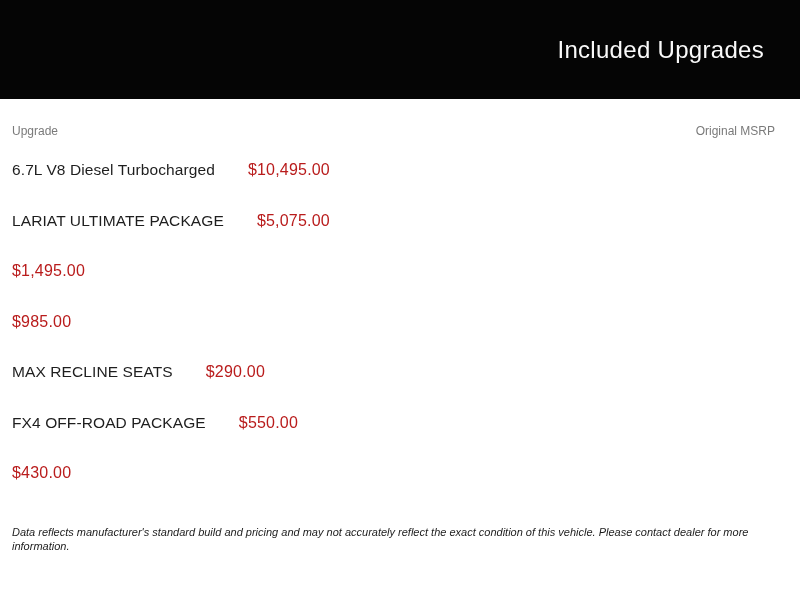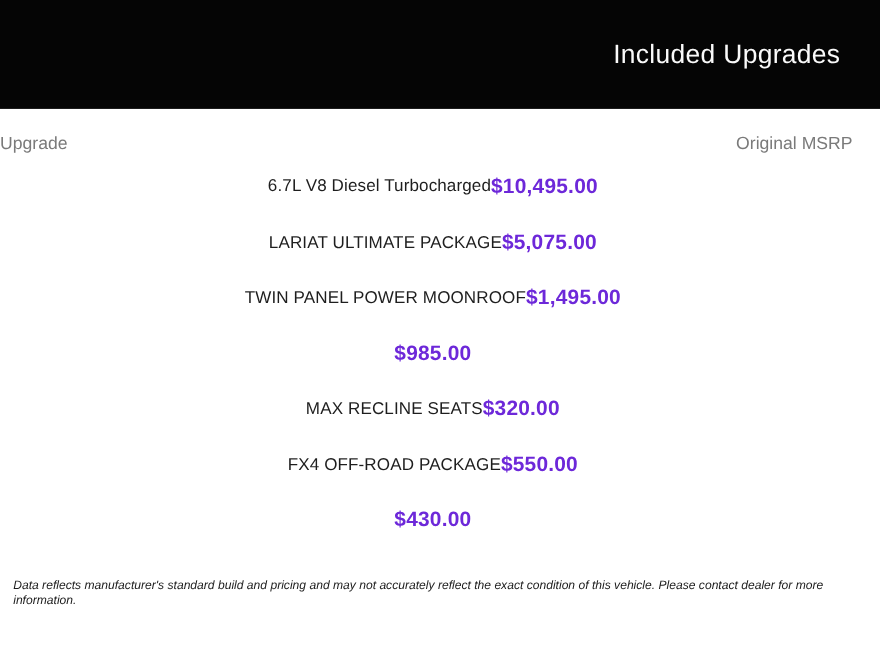--- a/index.html
+++ b/index.html
@@ -28,51 +28,52 @@
   .banner-title {
     color: #fafafa;
     font-size: 24px;
     font-weight: 400;
     letter-spacing: 0.3px;
   }
 
   .col-headers {
     position: absolute;
     top: 124px;
-    left: 0;
+    left: 12px;
     right: 25px;
     display: flex;
     justify-content: space-between;
     align-items: center;
-    font-size: 16px;
+    font-size: 12px;
     line-height: 14px;
     color: #7a7a7a;
   }
 
   .rows {
     position: absolute;
     top: 145px;
     left: 12px;
     right: 25px;
   }
   .row {
     height: 50.5px;
     display: flex;
-    justify-content: center;
+    justify-content: flex-start;
     align-items: center;
+    gap: 33px;
   }
   .row-name {
     font-size: 15.5px;
     color: #1e1e1e;
     letter-spacing: 0.1px;
   }
   .row-price {
-    font-size: 19px;
-    font-weight: 700;
-    color: #6d28d9;
+    font-size: 16px;
+    font-weight: 400;
+    color: #b91c1c;
     letter-spacing: 0.2px;
   }
 
   .disclaimer {
     position: absolute;
     top: 525px;
     left: 12px;
     right: 25px;
     font-size: 11px;
     line-height: 14px;
@@ -97,29 +98,28 @@
   <div class="rows">
     <div class="row">
       <span class="row-name">6.7L V8 Diesel Turbocharged</span>
       <span class="row-price">$10,495.00</span>
     </div>
     <div class="row">
       <span class="row-name">LARIAT ULTIMATE PACKAGE</span>
       <span class="row-price">$5,075.00</span>
     </div>
     <div class="row">
-      <span class="row-name">TWIN PANEL POWER MOONROOF</span>
       <span class="row-price">$1,495.00</span>
     </div>
     <div class="row">
       <span class="row-price">$985.00</span>
     </div>
     <div class="row">
       <span class="row-name">MAX RECLINE SEATS</span>
-      <span class="row-price">$320.00</span>
+      <span class="row-price">$290.00</span>
     </div>
     <div class="row">
       <span class="row-name">FX4 OFF-ROAD PACKAGE</span>
       <span class="row-price">$550.00</span>
     </div>
     <div class="row">
       <span class="row-price">$430.00</span>
     </div>
   </div>
 

